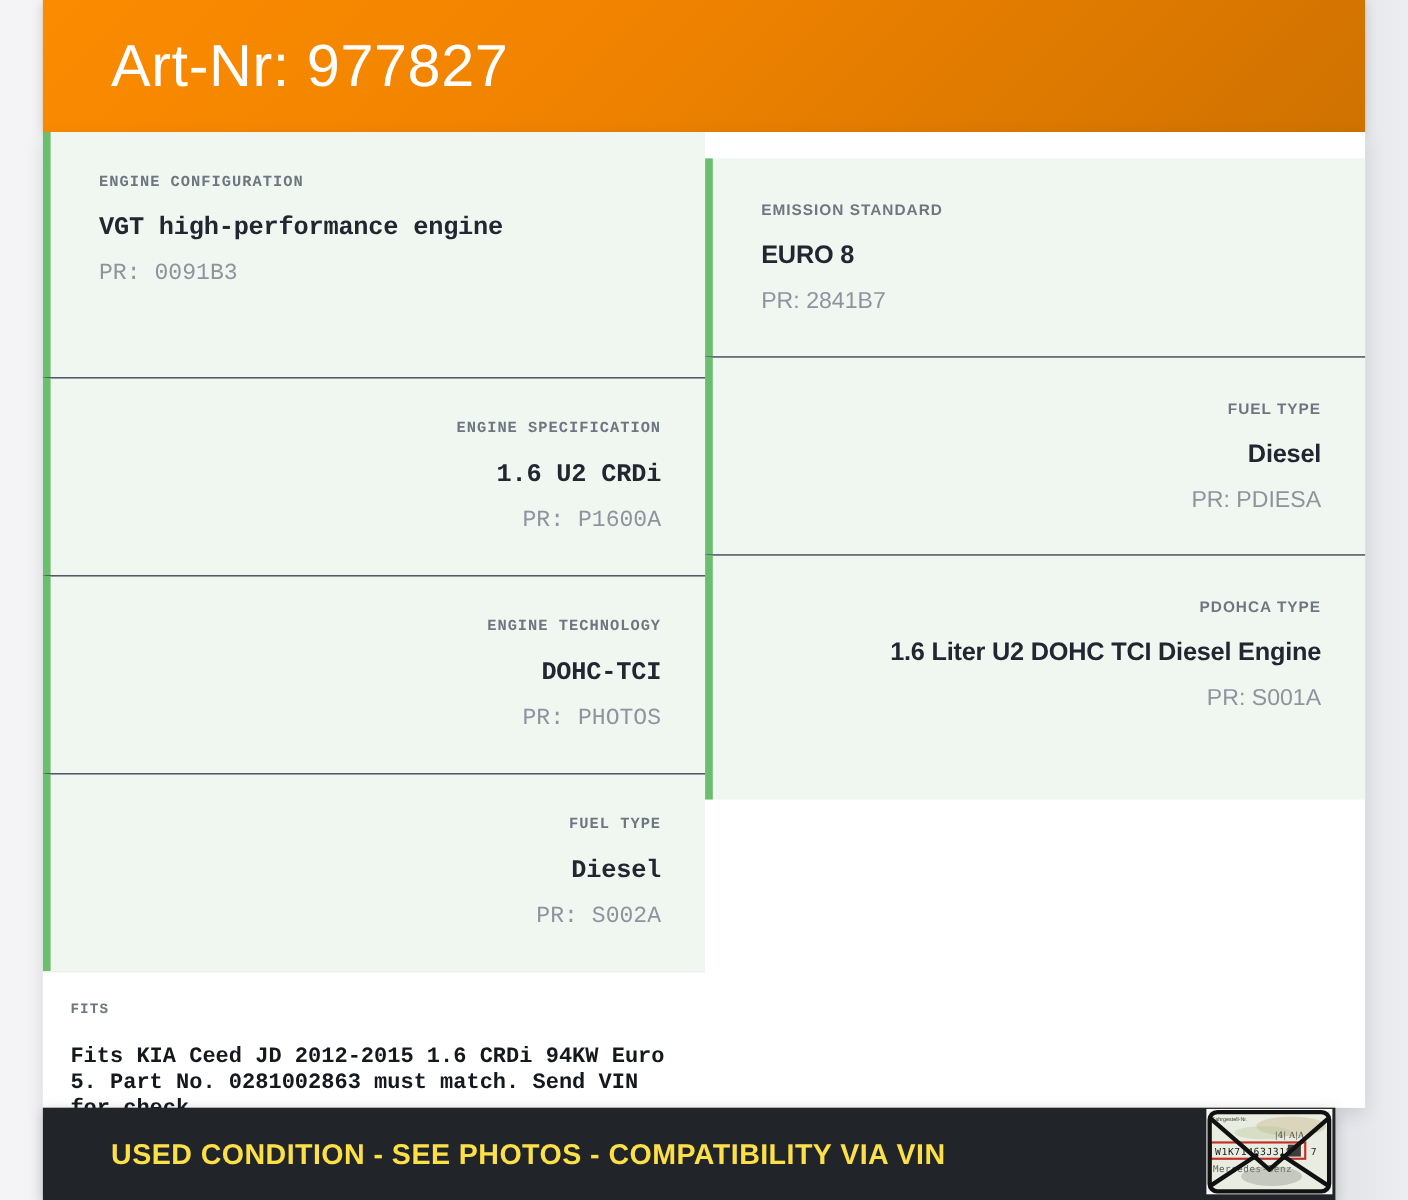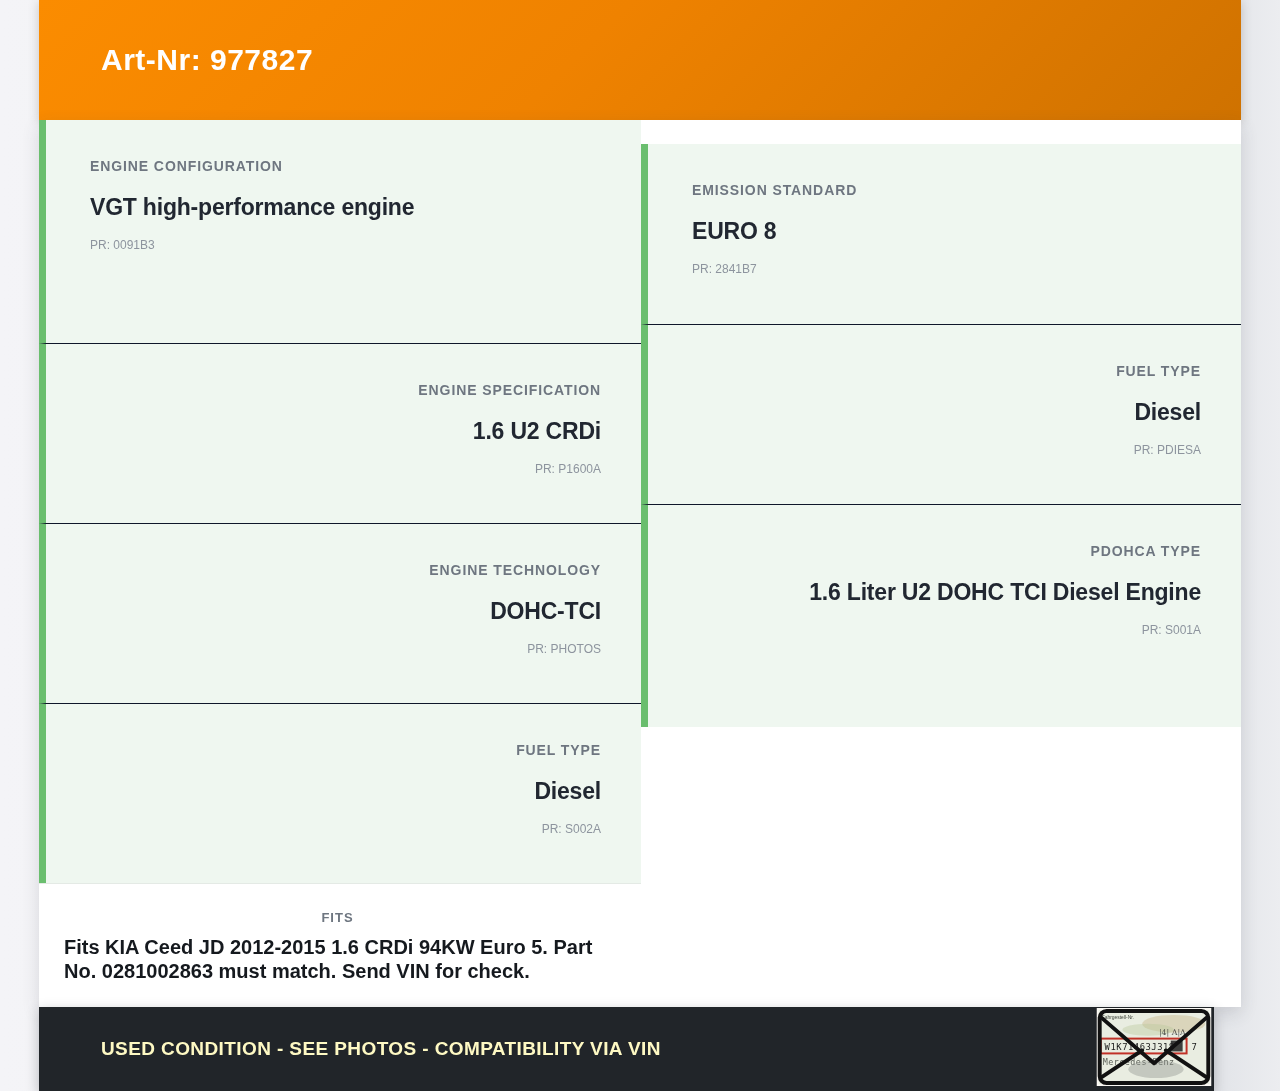--- a/index.html
+++ b/index.html
@@ -12,27 +12,27 @@
 
   
   .header {
     height:120px;
     background:linear-gradient(135deg,#fb8c00 0%,#ef8200 45%,#cf7200 100%);
     display:flex; align-items:center;
     padding-left:62px;
     box-shadow:0 2px 10px rgba(70,60,40,.25);
   }
   .header h1 {
-    color:#ffffff; font-size:30px; font-weight:700; letter-spacing:.5px;
+    color:#ffffff; font-size:54px; font-weight:400; letter-spacing:.5px;
   }
 
   
   .columns { display:flex; background:#ffffff; min-height:887px; box-shadow:0 6px 16px rgba(60,64,72,.16); }
   .col { display:flex; flex-direction:column; }
-  .col-left  { width:602px; }
+  .col-left  { width:602px;font-family:Liberation Mono, monospace; }
   .col-right { width:600px;margin-top:24px; }
 
   .card {
     background:#eff7f0;
     border-left:7px solid #6abe6e;
     padding:38px 40px 0 44px;
   }
   .card + .card { border-top:1px solid #0f172a;text-align:right; }
   .card--tall { height:223px; }
   .card--std  { height:180px; }
@@ -41,51 +41,51 @@
     font-size:14px; font-weight:700; letter-spacing:.9px;
     color:#6e7680; margin-bottom:12px;
   }
   .card-value {
     font-size:23px; font-weight:700; line-height:42px;
     color:#212731; letter-spacing:-.2px;
   }
   .val-narrow { max-width:460px; }
   .val-wide   { max-width:545px; }
   .card-pr {
-    font-size:12px; color:#8d949e; margin-top:10px;
+    font-size:21px; color:#8d949e; margin-top:10px;
   }
 
   
   .fits {
     background:#ffffff; height:124px;
     border-top:1px solid #e4eae5;
     padding:26px 30px 0 25px;
   }
   .fits-label {
     font-size:13px; font-weight:700; letter-spacing:1px;
-    color:#6e7680; margin-bottom:10px;text-align:center;
+    color:#6e7680; margin-bottom:24px;
   }
   .fits-text {
     font-size:20px; font-weight:700; color:#15191e;
     line-height:24px; max-width:555px;
   }
 
   .filler { background:#ffffff; flex:1; }
 
   
   .bar {
     position:relative;
     width:1175px; height:84px;
     background:#212529;
     display:flex; align-items:center;
     padding-left:62px;
     box-shadow:0 4px 12px rgba(40,44,50,.3);
   }
   .bar-text {
-    color:#fef9c3; font-size:19px; font-weight:700; letter-spacing:.4px;
+    color:#fde047; font-size:26px; font-weight:700; letter-spacing:.4px;
   }
   .vin-img {
     position:absolute; top:1px; right:2px;
     width:116px; height:78px; display:block;
   }
 </style>
 </head>
 <body>
 
 <div class="wrap">

